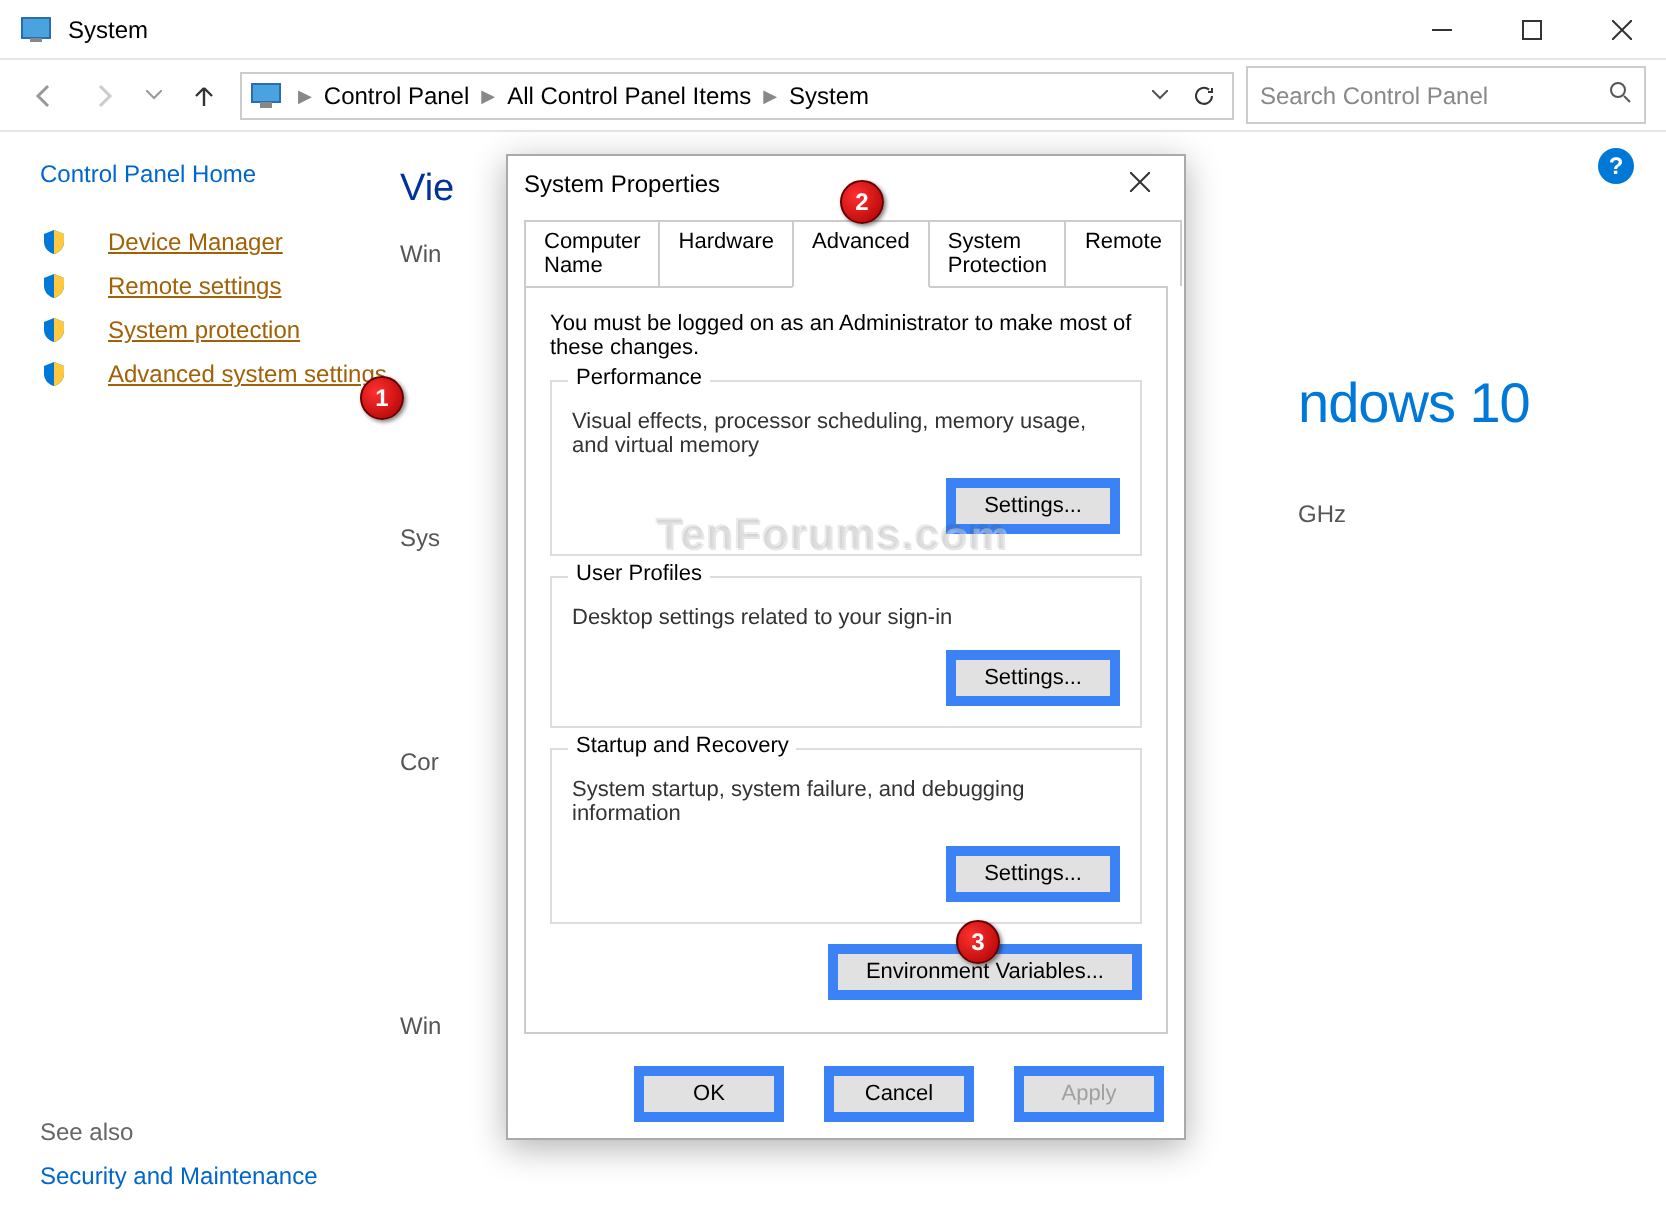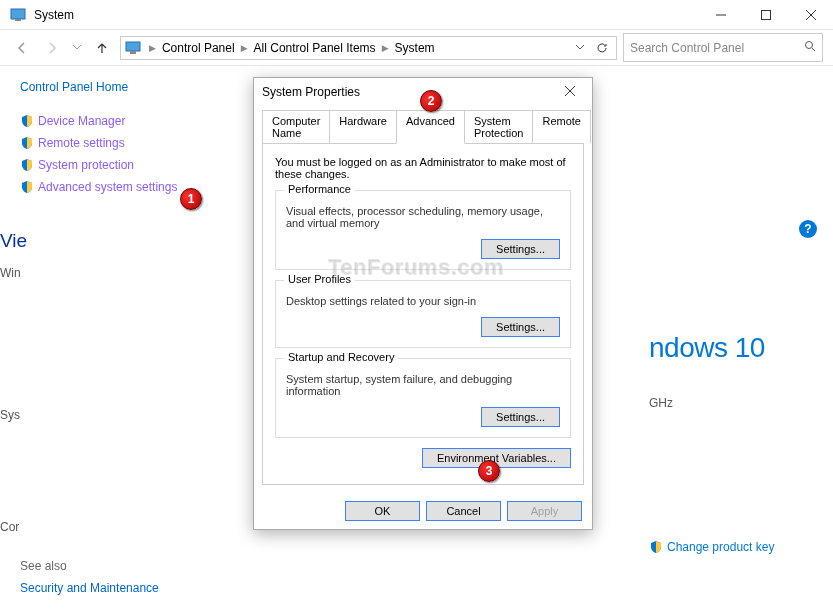--- a/index.html
+++ b/index.html
@@ -20,24 +20,24 @@
 .addrbar .monicon { width: 16px; height: 16px; margin-right: 4px; }
 .addrbar .crumb { padding: 0 2px; color: #000; }
 .addrbar .sep { color: #888; padding: 0 2px; font-size: 9px; }
 .addrbar .spacer { flex: 1; }
 .addrbar .addrbtn { width: 20px; display: flex; align-items: center; justify-content: center; color: #555; }
 .searchbox { width: 200px; height: 29px; border: 1px solid #ccc; display: flex; align-items: center; padding: 0 6px; font-size: 12px; }
 .searchbox .ph { color: #888; flex: 1; }
 .searchbox .sicon { color: #555; }
 
 
-.mainwrap { display: flex; height: calc(100% - 66px); position: relative; flex-direction: column; }
+.mainwrap { display: flex; height: calc(100% - 66px); position: relative; }
 .sidebar { width: 200px; padding: 14px 0 14px 20px; font-size: 12px; }
 .sidebar .home { color: #0066cc; font-size: 12px; margin-bottom: 16px; display: block; }
-.sidebar .navlink { color: #8b5cf6; display: flex; align-items: center; gap: 4px; padding: 4px 0; }
+.sidebar .navlink { color: #a16207; display: flex; align-items: center; gap: 20px; padding: 4px 0; text-decoration: underline; }
 .sidebar .seealso { position: absolute; bottom: 14px; left: 20px; }
 .sidebar .seealso .hdr { color: #666; margin-bottom: 8px; }
 .sidebar .seealso a { color: #0066cc; }
 
 .content { flex: 1; padding: 18px 24px 0 0; position: relative; font-size: 12px; color: #333; }
 .content .heading { color: #003399; font-size: 19px; font-weight: 400; margin-bottom: 14px; }
 .content .row { margin-bottom: 8px; }
 .content .cutlabel { color: #555; }
 .help-icon { position: absolute; top: 8px; right: 16px; width: 18px; height: 18px; background: #0078d7; color: #fff; border-radius: 50%; display: flex; align-items: center; justify-content: center; font-size: 12px; font-weight: bold; }
 
@@ -54,24 +54,24 @@
 .dialog .dtitle .dclose { width: 28px; text-align: center; color: #333; }
 .dialog .tabs { display: flex; padding: 4px 8px 0 8px; font-size: 11px; }
 .dialog .tab { padding: 4px 9px; border: 1px solid #ccc; border-bottom: none; background: #fff; margin-right: -1px; position: relative; }
 .dialog .tab.active { background: #fff; z-index: 2; border-bottom: 1px solid #fff; margin-bottom: -1px; }
 .dialog .tabbody { border: 1px solid #ccc; margin: 0 8px 8px 8px; padding: 12px; font-size: 11px; background: #fff; }
 .dialog .intro { margin-bottom: 10px; }
 .dialog .group { border: 1px solid #ddd; padding: 8px 10px 10px 10px; margin-bottom: 10px; position: relative; }
 .dialog .group .gtitle { position: absolute; top: -8px; left: 8px; background: #fff; padding: 0 4px; font-size: 11px; }
 .dialog .group .gdesc { color: #333; margin: 6px 0 10px 0; }
 .dialog .group .gbtnrow { text-align: right; }
-.dialog button.osbtn { font-size: 11px; padding: 3px 14px; background: #e1e1e1; border: 1px solid #3b82f6; min-width: 75px; }
+.dialog button.osbtn { font-size: 11px; padding: 3px 14px; background: #e1e1e1; border: 5px solid #3b82f6; min-width: 75px; }
 .dialog button.osbtn:disabled { color: #a0a0a0; }
 .dialog .envrow { text-align: right; margin: 8px 0 4px 0; }
-.dialog .btnrow { text-align: right; padding: 8px 10px; display: flex; justify-content: flex-end; gap: 6px; align-items: flex-end; }
+.dialog .btnrow { text-align: right; padding: 8px 10px; display: flex; justify-content: flex-end; gap: 20px; align-items: flex-end; }
 
 
 .marker { position: absolute; width: 22px; height: 22px; background: radial-gradient(circle at 35% 35%, #ff3030, #aa0000); border-radius: 50%; color: #fff; font-size: 12px; font-weight: bold; display: flex; align-items: center; justify-content: center; border: 1px solid #660000; box-shadow: 1px 1px 2px rgba(0,0,0,0.5); z-index: 100; }
 
 
 .watermark { position: absolute; left: 50%; top: 255px; transform: translateX(-50%); font-size: 22px; font-weight: bold; color: rgba(120,120,120,0.18); text-shadow: 1px 1px 0 rgba(255,255,255,0.4), -1px -1px 0 rgba(0,0,0,0.08); pointer-events: none; z-index: 200; letter-spacing: 0.5px; }
 
 svg.shield-svg { width: 14px; height: 14px; }
 </style>
 </head>
@@ -198,27 +198,20 @@
     <div style="height:120px"></div>
     <div class="row cutlabel">Sys</div>
     <div style="height:90px"></div>
     <div class="row cutlabel">Cor</div>
     <div style="height:110px"></div>
     <div class="row cutlabel">Win</div>
 
     <div class="rightcol">
       <div class="win10">ndows 10</div>
       <div class="ghz">GHz</div>
-      <a class="chglink chgprod">
-        <svg class="shield-svg" viewBox="0 0 14 14">
-            <path d="M7 1 L12 3 L12 7 C12 10 9.5 12.5 7 13 C4.5 12.5 2 10 2 7 L2 3 Z" fill="#0078d7"></path>
-            <path d="M7 1 L7 13 C9.5 12.5 12 10 12 7 L12 3 Z" fill="#ffc83d"></path>
-          </svg>
-        <span>Change product key</span>
-      </a>
     </div>
   </div>
 </div>
 
 <div class="dialog">
   <div class="dtitle">
     <span class="t">System Properties</span>
     <span class="dclose"><svg width="10" height="10" viewBox="0 0 10 10">
           <line x1="0" y1="0" x2="10" y2="10" stroke="#333"></line>
           <line x1="10" y1="0" x2="0" y2="10" stroke="#333"></line>

